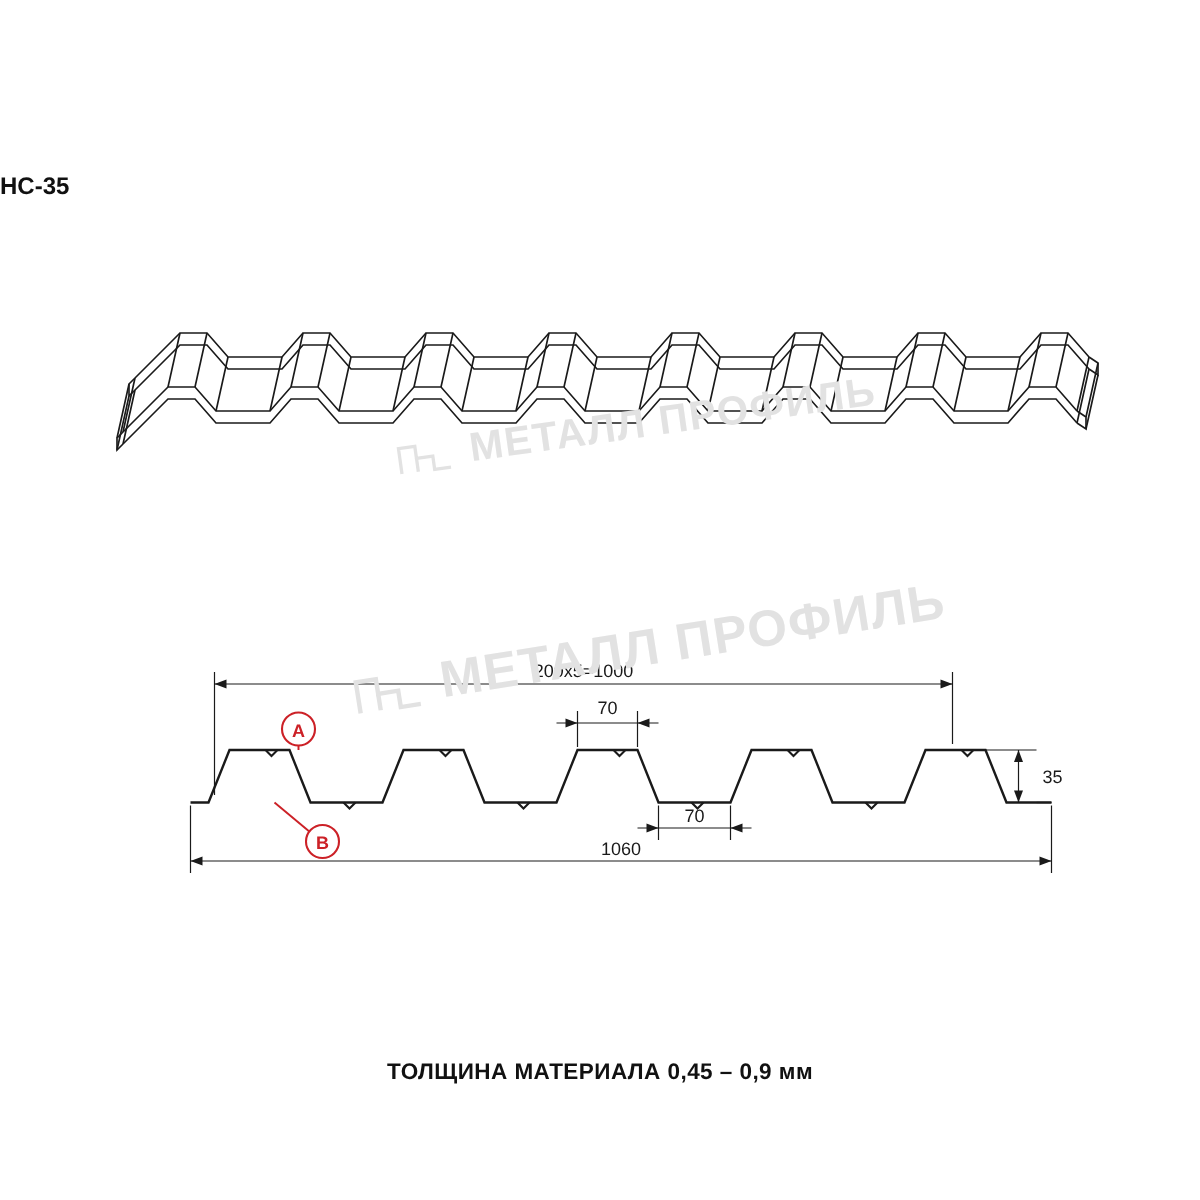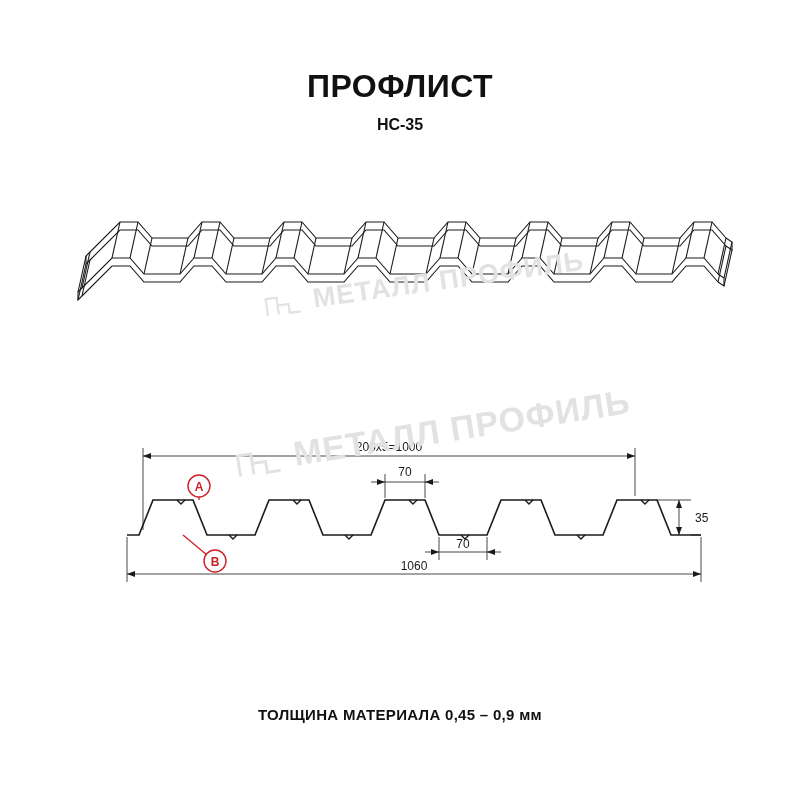--- a/index.html
+++ b/index.html
@@ -31,21 +31,21 @@
     font-size: 32px;
     font-weight: bold;
     letter-spacing: 0.5px;
     color: #111;
   }
   .subtitle {
     position: absolute;
     top: 116px;
     left: 0;
     width: 800px;
-    text-align: center;
+    text-align: left;
     font-size: 16px;
     font-weight: bold;
     color: #111;
   }
 
   
   .footer-note {
     position: absolute;
     top: 706px;
     left: 0;
@@ -102,21 +102,20 @@
     display: inline-block;
     vertical-align: middle;
     margin-right: 10px;
   }
 </style>
 </head>
 <body>
 
 <div class="page">
 
-  <div class="title">ПРОФЛИСТ</div>
   <div class="subtitle">НС-35</div>
 
   <div class="iso-wrap">
     <svg width="690" height="160" viewBox="0 0 690 160">
       <g fill="none" stroke="#1a1a1a" stroke-width="1.1" stroke-linejoin="miter">
 
         <path d="M30 52 L60 22 L78 22 L92 38 L128 38 L142 22 L160 22 L174 38 L210 38 L224 22 L242 22 L256 38 L292 38 L306 22 L324 22 L338 38 L374 38 L388 22 L406 22 L420 38 L456 38 L470 22 L488 22 L502 38 L538 38 L552 22 L570 22 L584 38 L620 38 L634 22 L652 22 L666 38"></path>
 
         <path d="M30 60 L60 30 L78 30 L92 46 L128 46 L142 30 L160 30 L174 46 L210 46 L224 30 L242 30 L256 46 L292 46 L306 30 L324 30 L338 46 L374 46 L388 30 L406 30 L420 46 L456 46 L470 30 L488 30 L502 46 L538 46 L552 30 L570 30 L584 46 L620 46 L634 30 L652 30 L666 46"></path>
 

